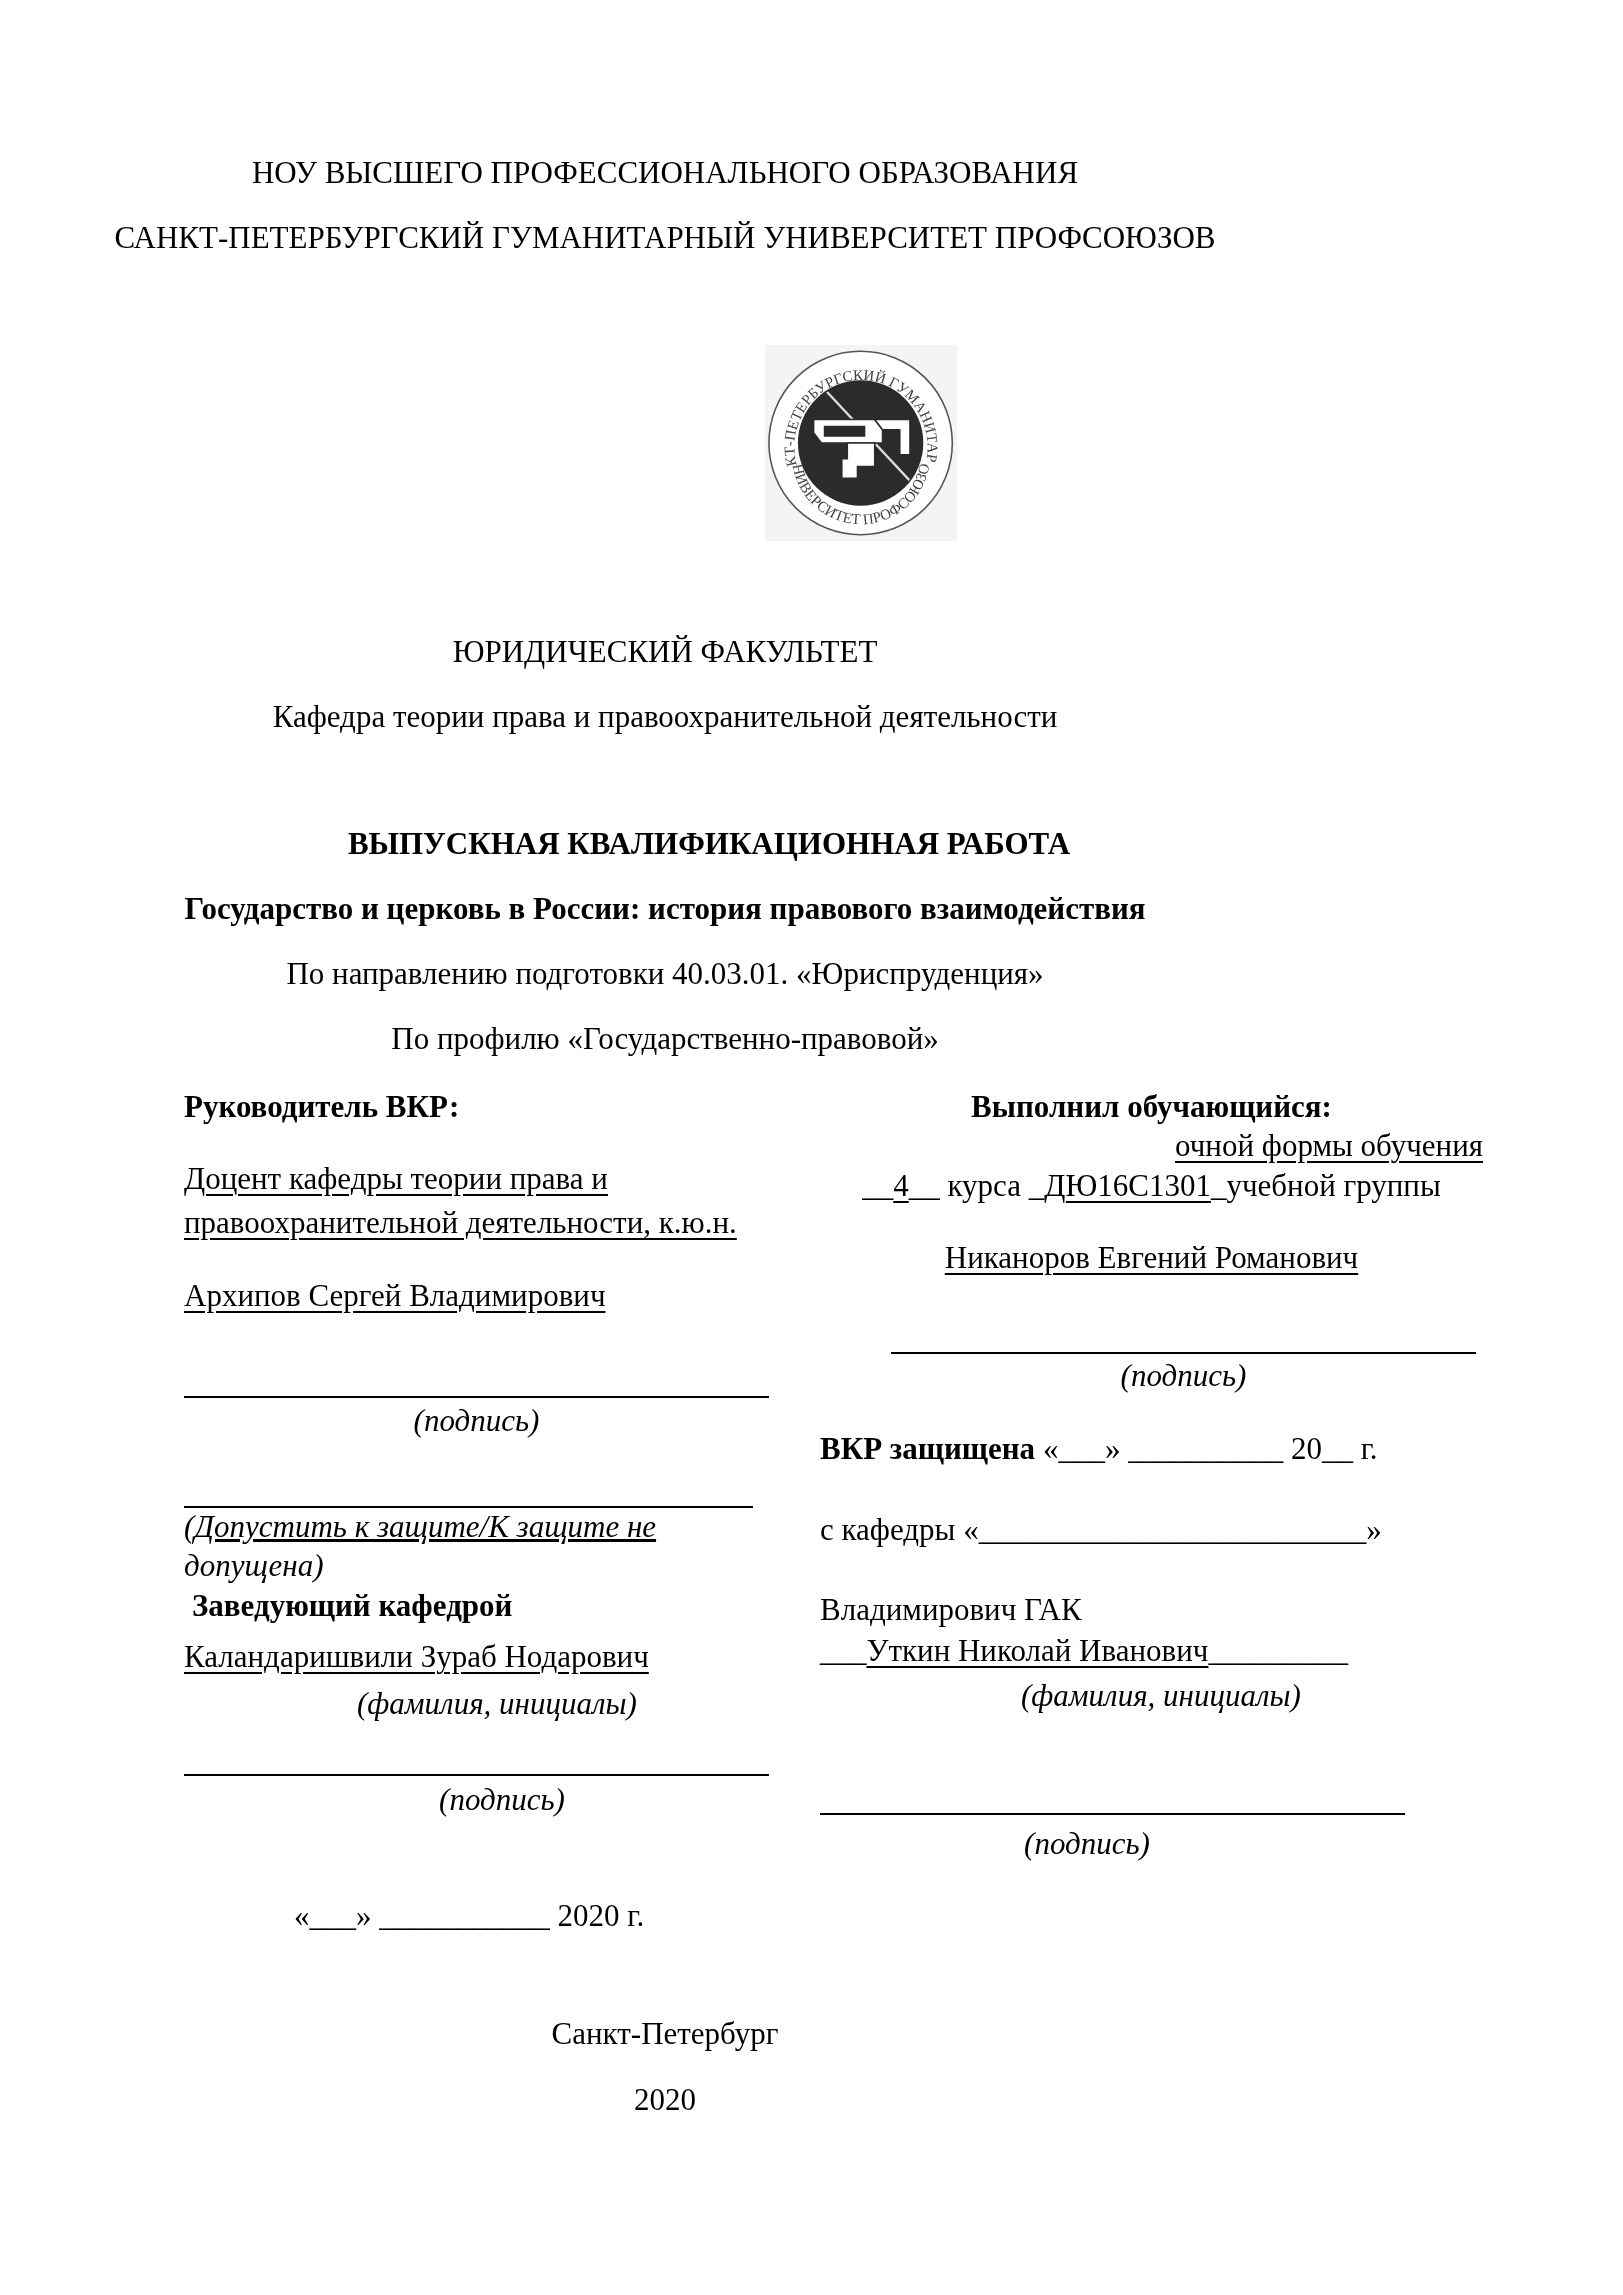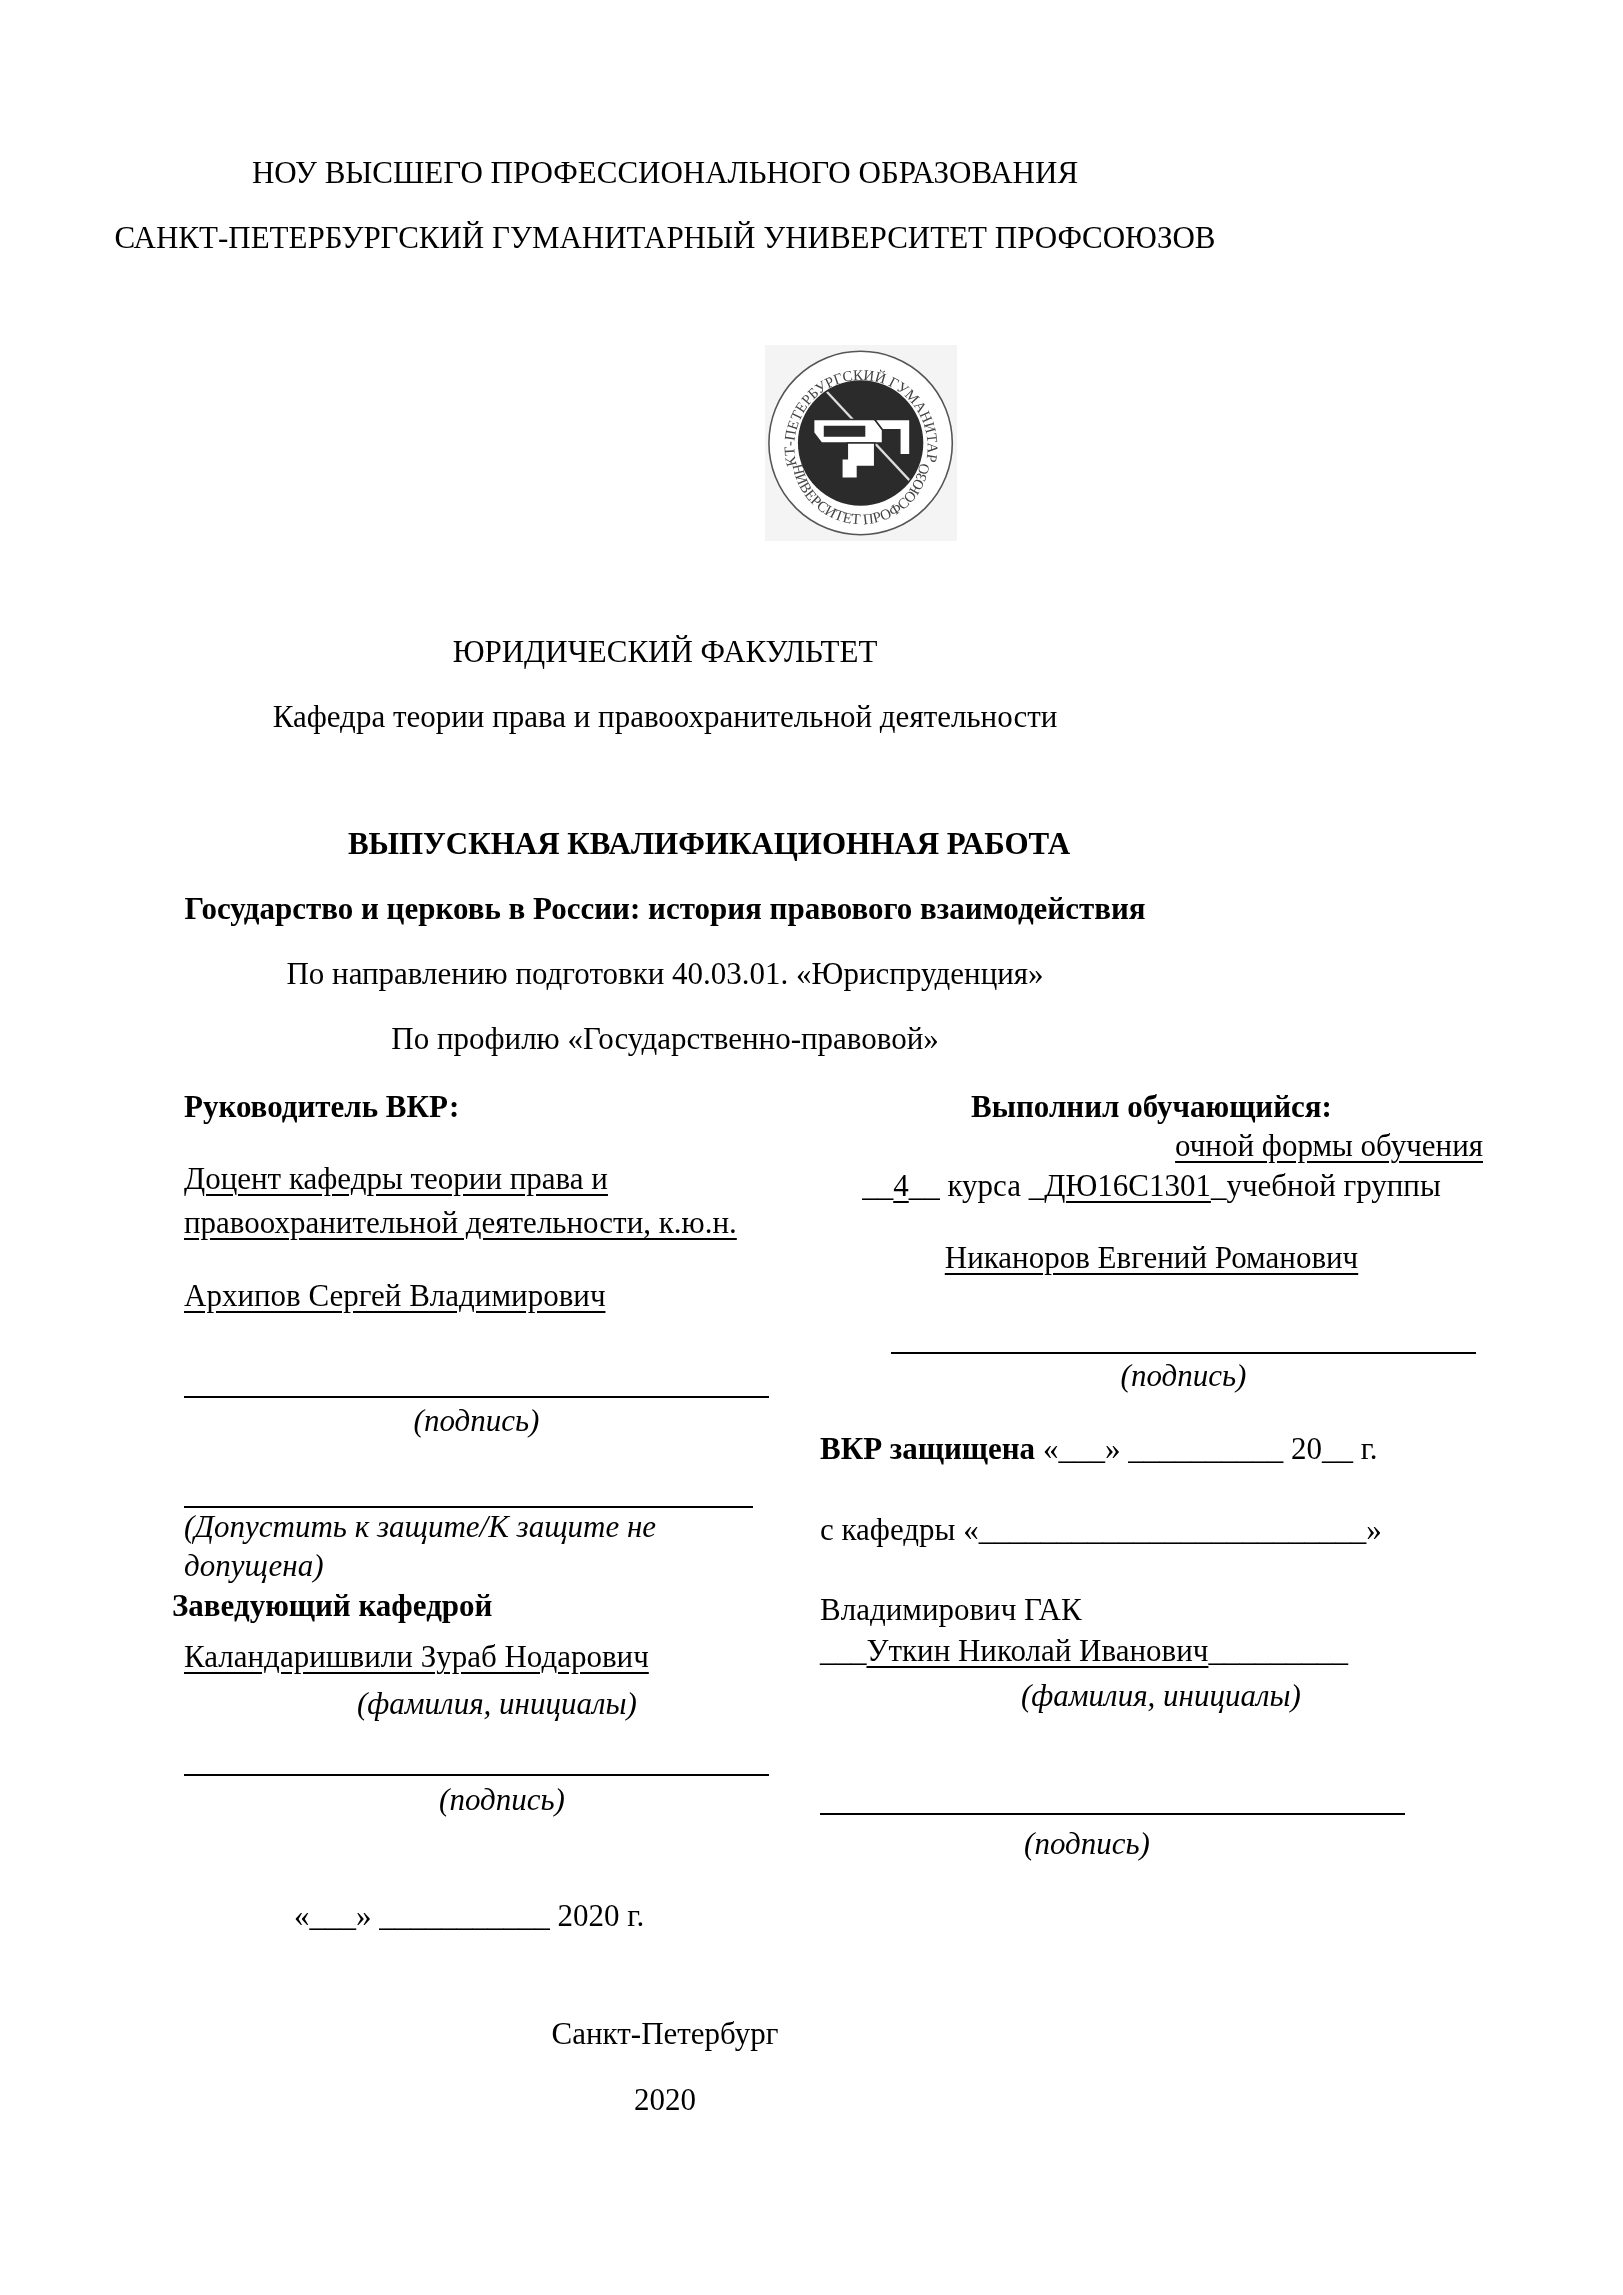--- a/index.html
+++ b/index.html
@@ -56,24 +56,24 @@
 <div class="abs center" style="top:1023px;">По профилю «Государственно-правовой»</div>
 
 <div class="abs b" style="left:184px; top:1091px;">Руководитель ВКР:</div>
 <div class="abs u" style="left:184px; top:1163px;">Доцент кафедры теории права и</div>
 <div class="abs u" style="left:184px; top:1207px;">правоохранительной деятельности, к.ю.н.</div>
 <div class="abs u" style="left:184px; top:1280px;">Архипов Сергей Владимирович</div>
 <div class="line" style="left:184px; top:1396px; width:585px;"></div>
 <div class="abs i" style="left:184px; width:585px; text-align:center; top:1405px;">(подпись)</div>
 
 <div class="line" style="left:184px; top:1506px; width:569px;"></div>
-<div class="abs i" style="left:184px; top:1511px;">(Допустить к защите/К защите не</div>
+<div class="abs i" style="left:184px; top:1511px;text-decoration:underline;">(Допустить к защите/К защите не</div>
 <div class="abs i" style="left:184px; top:1550px;">допущена)</div>
 
-<div class="abs b" style="left:172px; top:1590px;text-align:right;">Заведующий кафедрой</div>
+<div class="abs b" style="left:192px; top:1590px;text-align:right;">Заведующий кафедрой</div>
 <div class="abs u" style="left:184px; top:1641px;">Каландаришвили Зураб Нодарович</div>
 <div class="abs i" style="left:357px; top:1688px;">(фамилия, инициалы)</div>
 <div class="line" style="left:184px; top:1774px; width:585px;"></div>
 <div class="abs i" style="left:184px; width:636px; text-align:center; top:1784px;">(подпись)</div>
 
 <div class="abs" style="left:294px; top:1900px;">
   <span>«</span><span>___</span><span>»</span>
   <span>___________</span>
   <span>2020 г.</span>
 </div>

